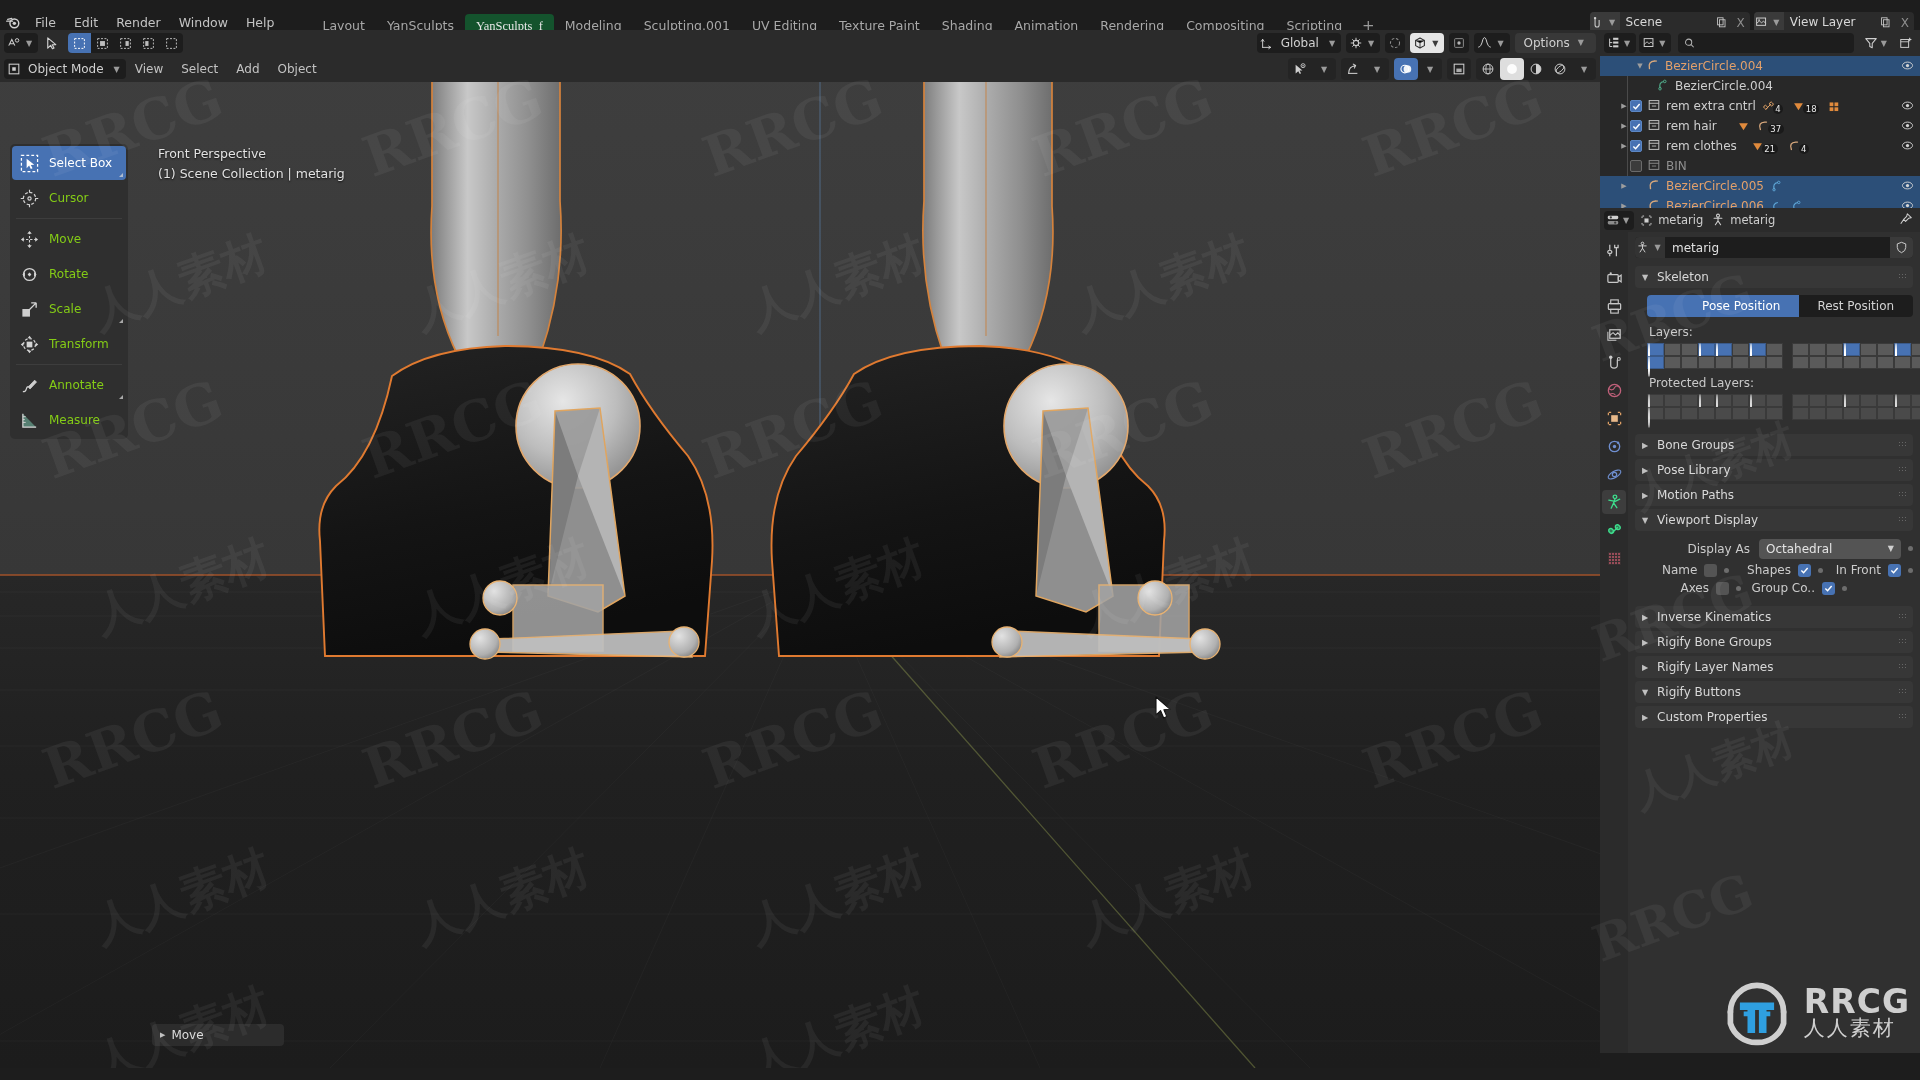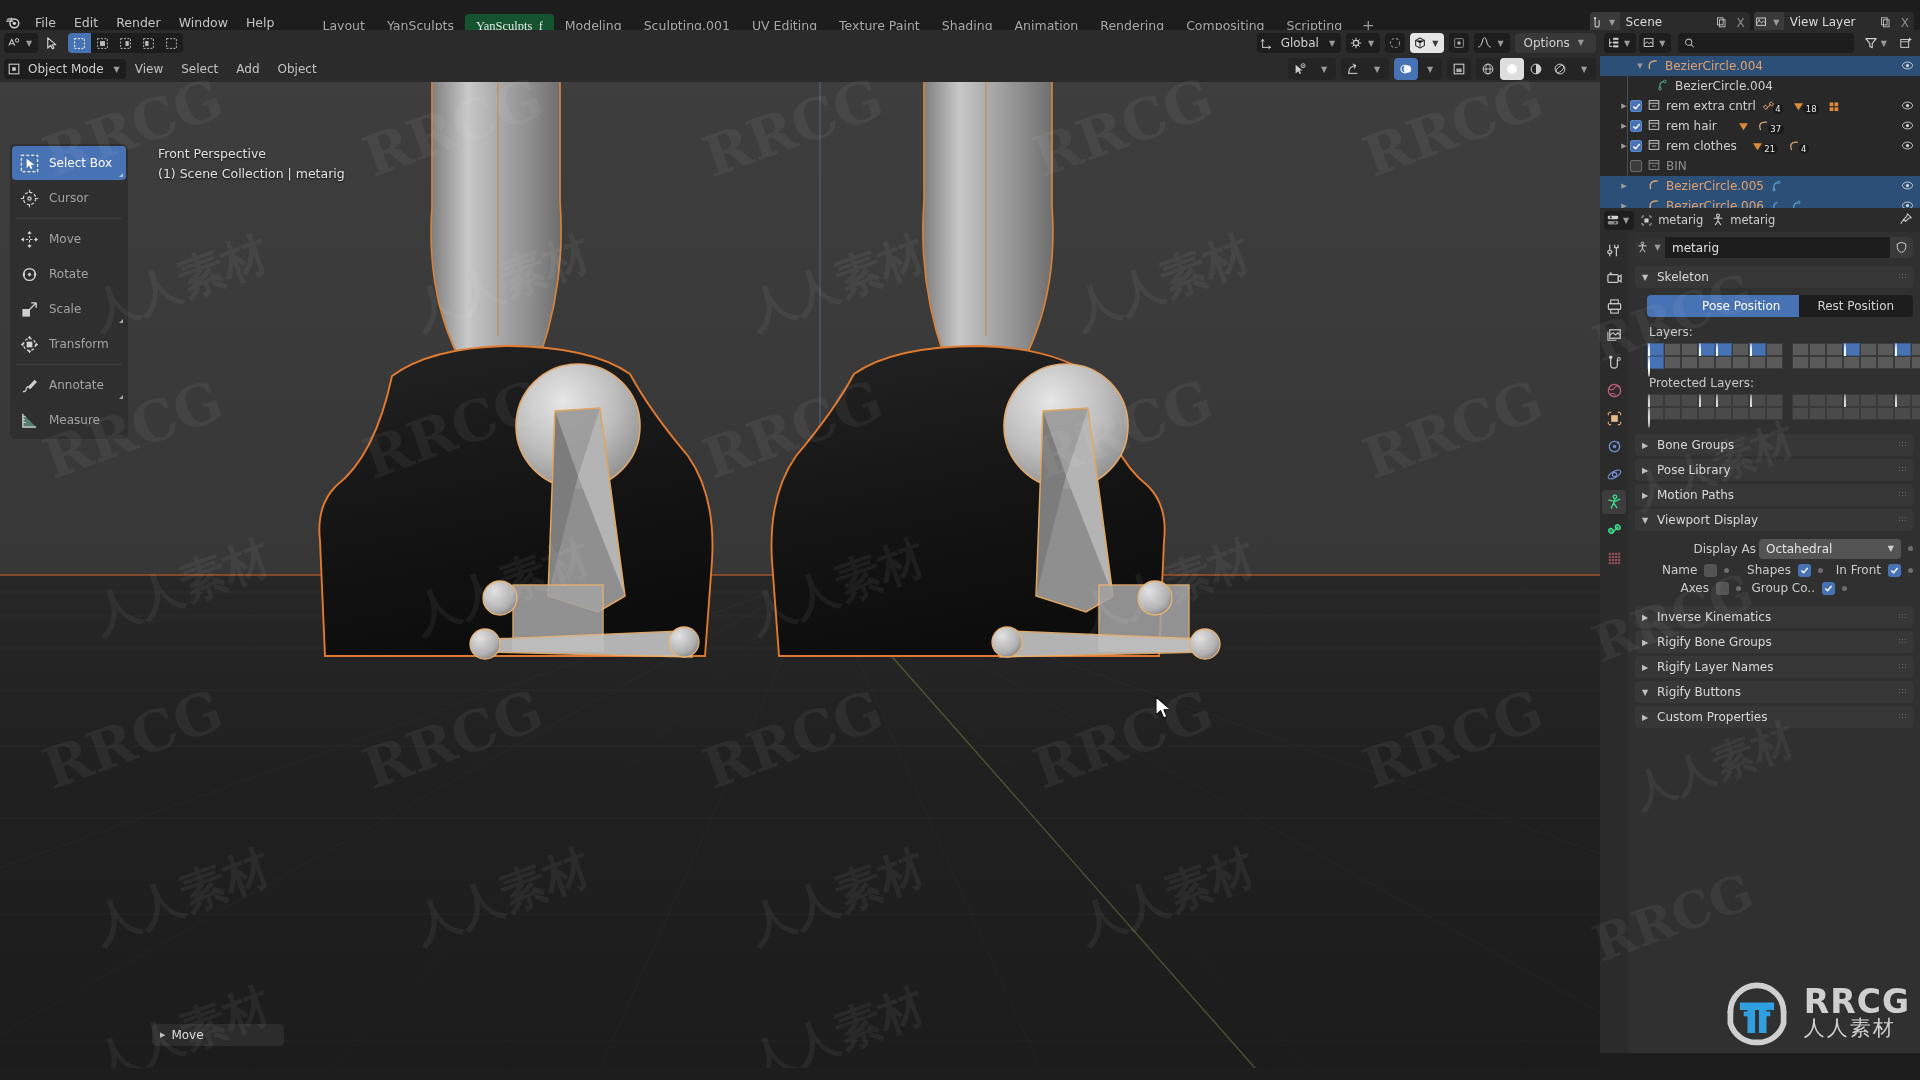--- a/index.html
+++ b/index.html
@@ -49,21 +49,21 @@
   
   .vp-textblock { position:absolute; left:158px; top:88px; font-size:12.5px; color:#e2e2e2;
      line-height:20px; text-shadow:0 1px 2px rgba(0,0,0,.8); }
 
   
   .tools { position:absolute; left:10px; top:88px; width:118px; background:#2f2f2f;
      border-radius:5px; padding:2px; display:flex; flex-direction:column; gap:1px; }
   .tool { display:flex; align-items:center; gap:8px; height:34px; padding-left:5px; border-radius:4px;
      position:relative; }
   .tool.active { background:#4772b3; }
-  .tool .tname { font-size:12px; color:#a3a3a3; }
+  .tool .tname { font-size:12px; color:#84cc16; }
   .tool.active .tname { color:#fff; }
   .tool .ticon { width:24px; height:24px; display:flex; align-items:center; justify-content:center; flex:0 0 24px; }
   .tool .corner { position:absolute; right:3px; bottom:3px; width:0; height:0;
      border-left:4px solid transparent; border-bottom:4px solid rgba(220,220,220,.7); }
   .tool-sep { height:1px; background:#3d3d3d; margin:2px 4px; }
   .giz { display:flex; align-items:center; background:rgba(35,35,35,.85); border-radius:4px; height:22px; }
   .giz > span { width:24px; height:22px; display:flex; align-items:center; justify-content:center; }
   .giz .on { background:#4772b3; border-radius:4px; }
   .giz .onw { background:#dedede; border-radius:4px; }
 
@@ -135,21 +135,21 @@
   .lg-cell { width:17px; height:13px; background:#5a5a5a; border:1px solid #3a3a3a; }
   .lg-cell.on { background:#4772b3; border-color:#3a5a8a; }
   .lg-dot { width:4px; height:4px; border-radius:50%; border:1px solid #fff; margin:auto; }
   .lg-cell.on .lg-dot { border-color:#fff; }
   .lg-cell .lg-dot { border-color:#d8d8d8; opacity:0; }
   .lg-cell.mk .lg-dot { opacity:1; }
   .lg-cell.prot { background:#4a4a4a; }
   .lg-cell.prot.mk .lg-dot { opacity:1; border-color:#dcdcdc; }
 
   .field-row { display:flex; align-items:center; height:21px; margin-bottom:4px; }
-  .field-lbl { font-size:12px; color:#cbcbcb; text-align:right; padding-right:3px; }
+  .field-lbl { font-size:12px; color:#cbcbcb; text-align:right; padding-right:9px; }
   .dropdown { flex:1; background:#545454; border-radius:4px; height:20px; display:flex; align-items:center;
      padding:0 7px; font-size:12px; color:#e4e4e4; position:relative; }
   .dropdown .dc { position:absolute; right:7px; font-size:8px; color:#d0d0d0; }
   .anim-dot { width:5px; height:5px; border-radius:50%; background:#6d6d6d; margin-left:7px; flex:0 0 5px; }
 
   .cb-row { display:flex; align-items:center; margin-bottom:4px; }
   .cb-item { display:flex; align-items:center; }
   .cb-item .cl { font-size:12px; color:#cbcbcb; padding-right:7px; }
   .cb { width:13px; height:13px; border-radius:3px; background:#545454; display:flex;
      align-items:center; justify-content:center; }

